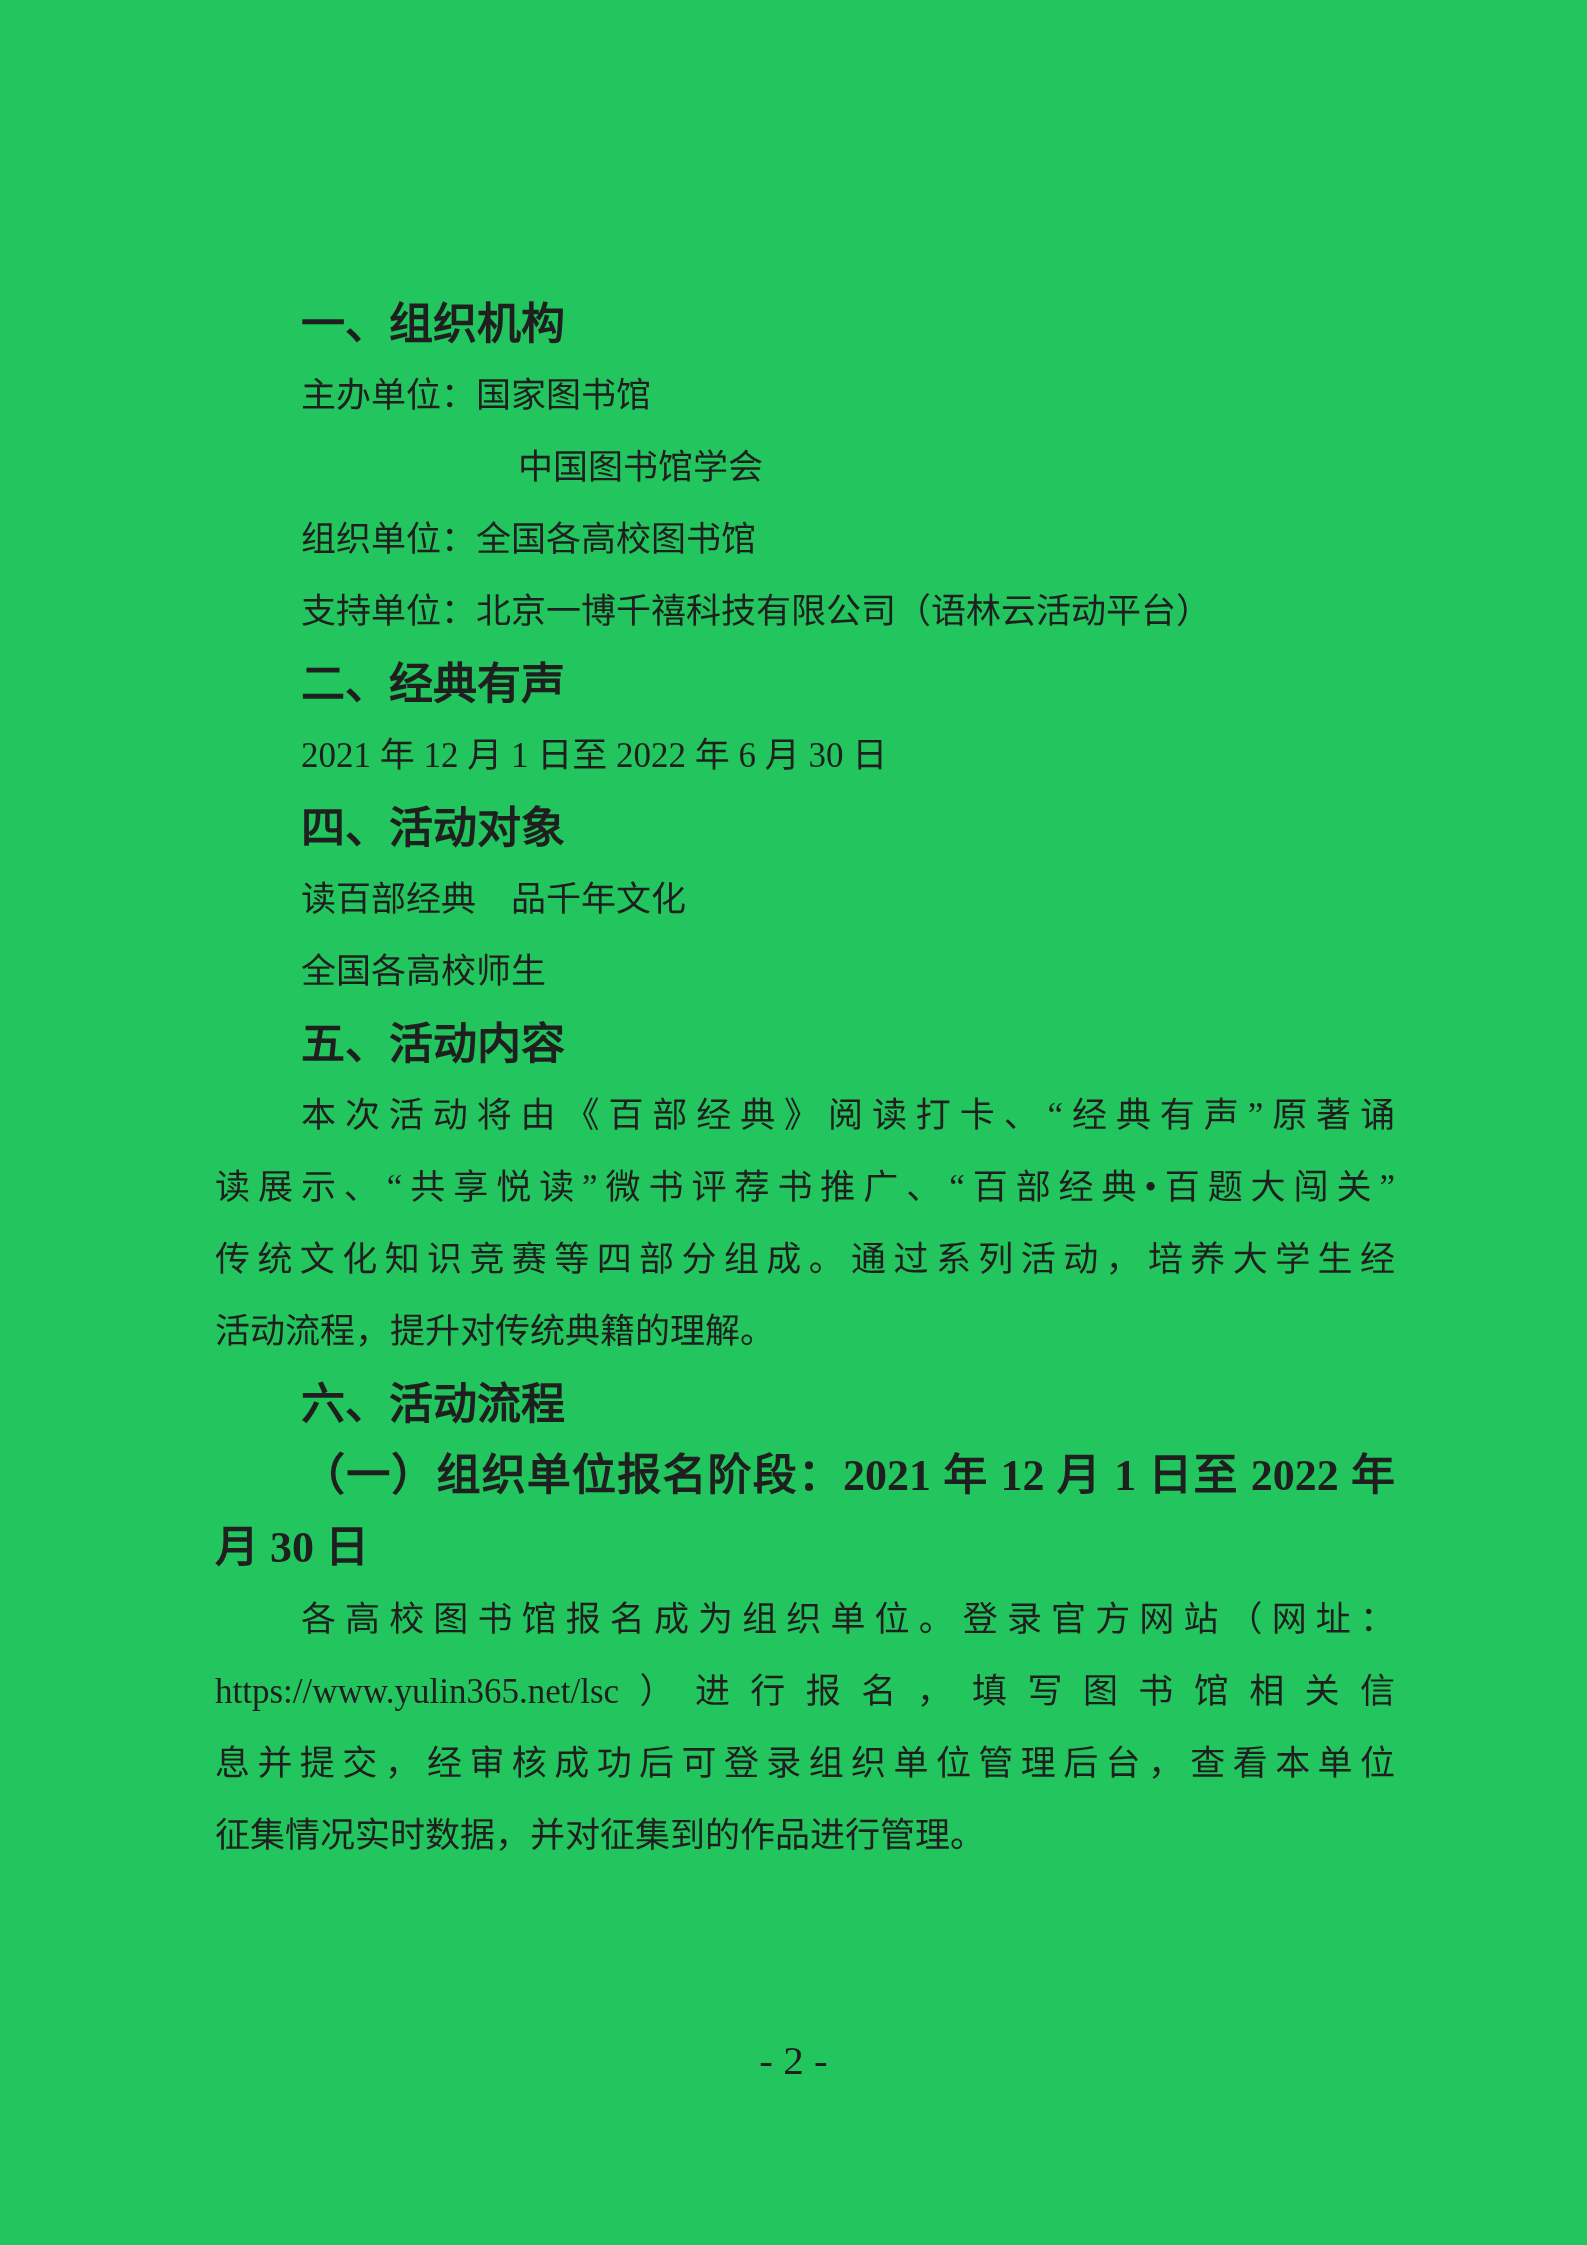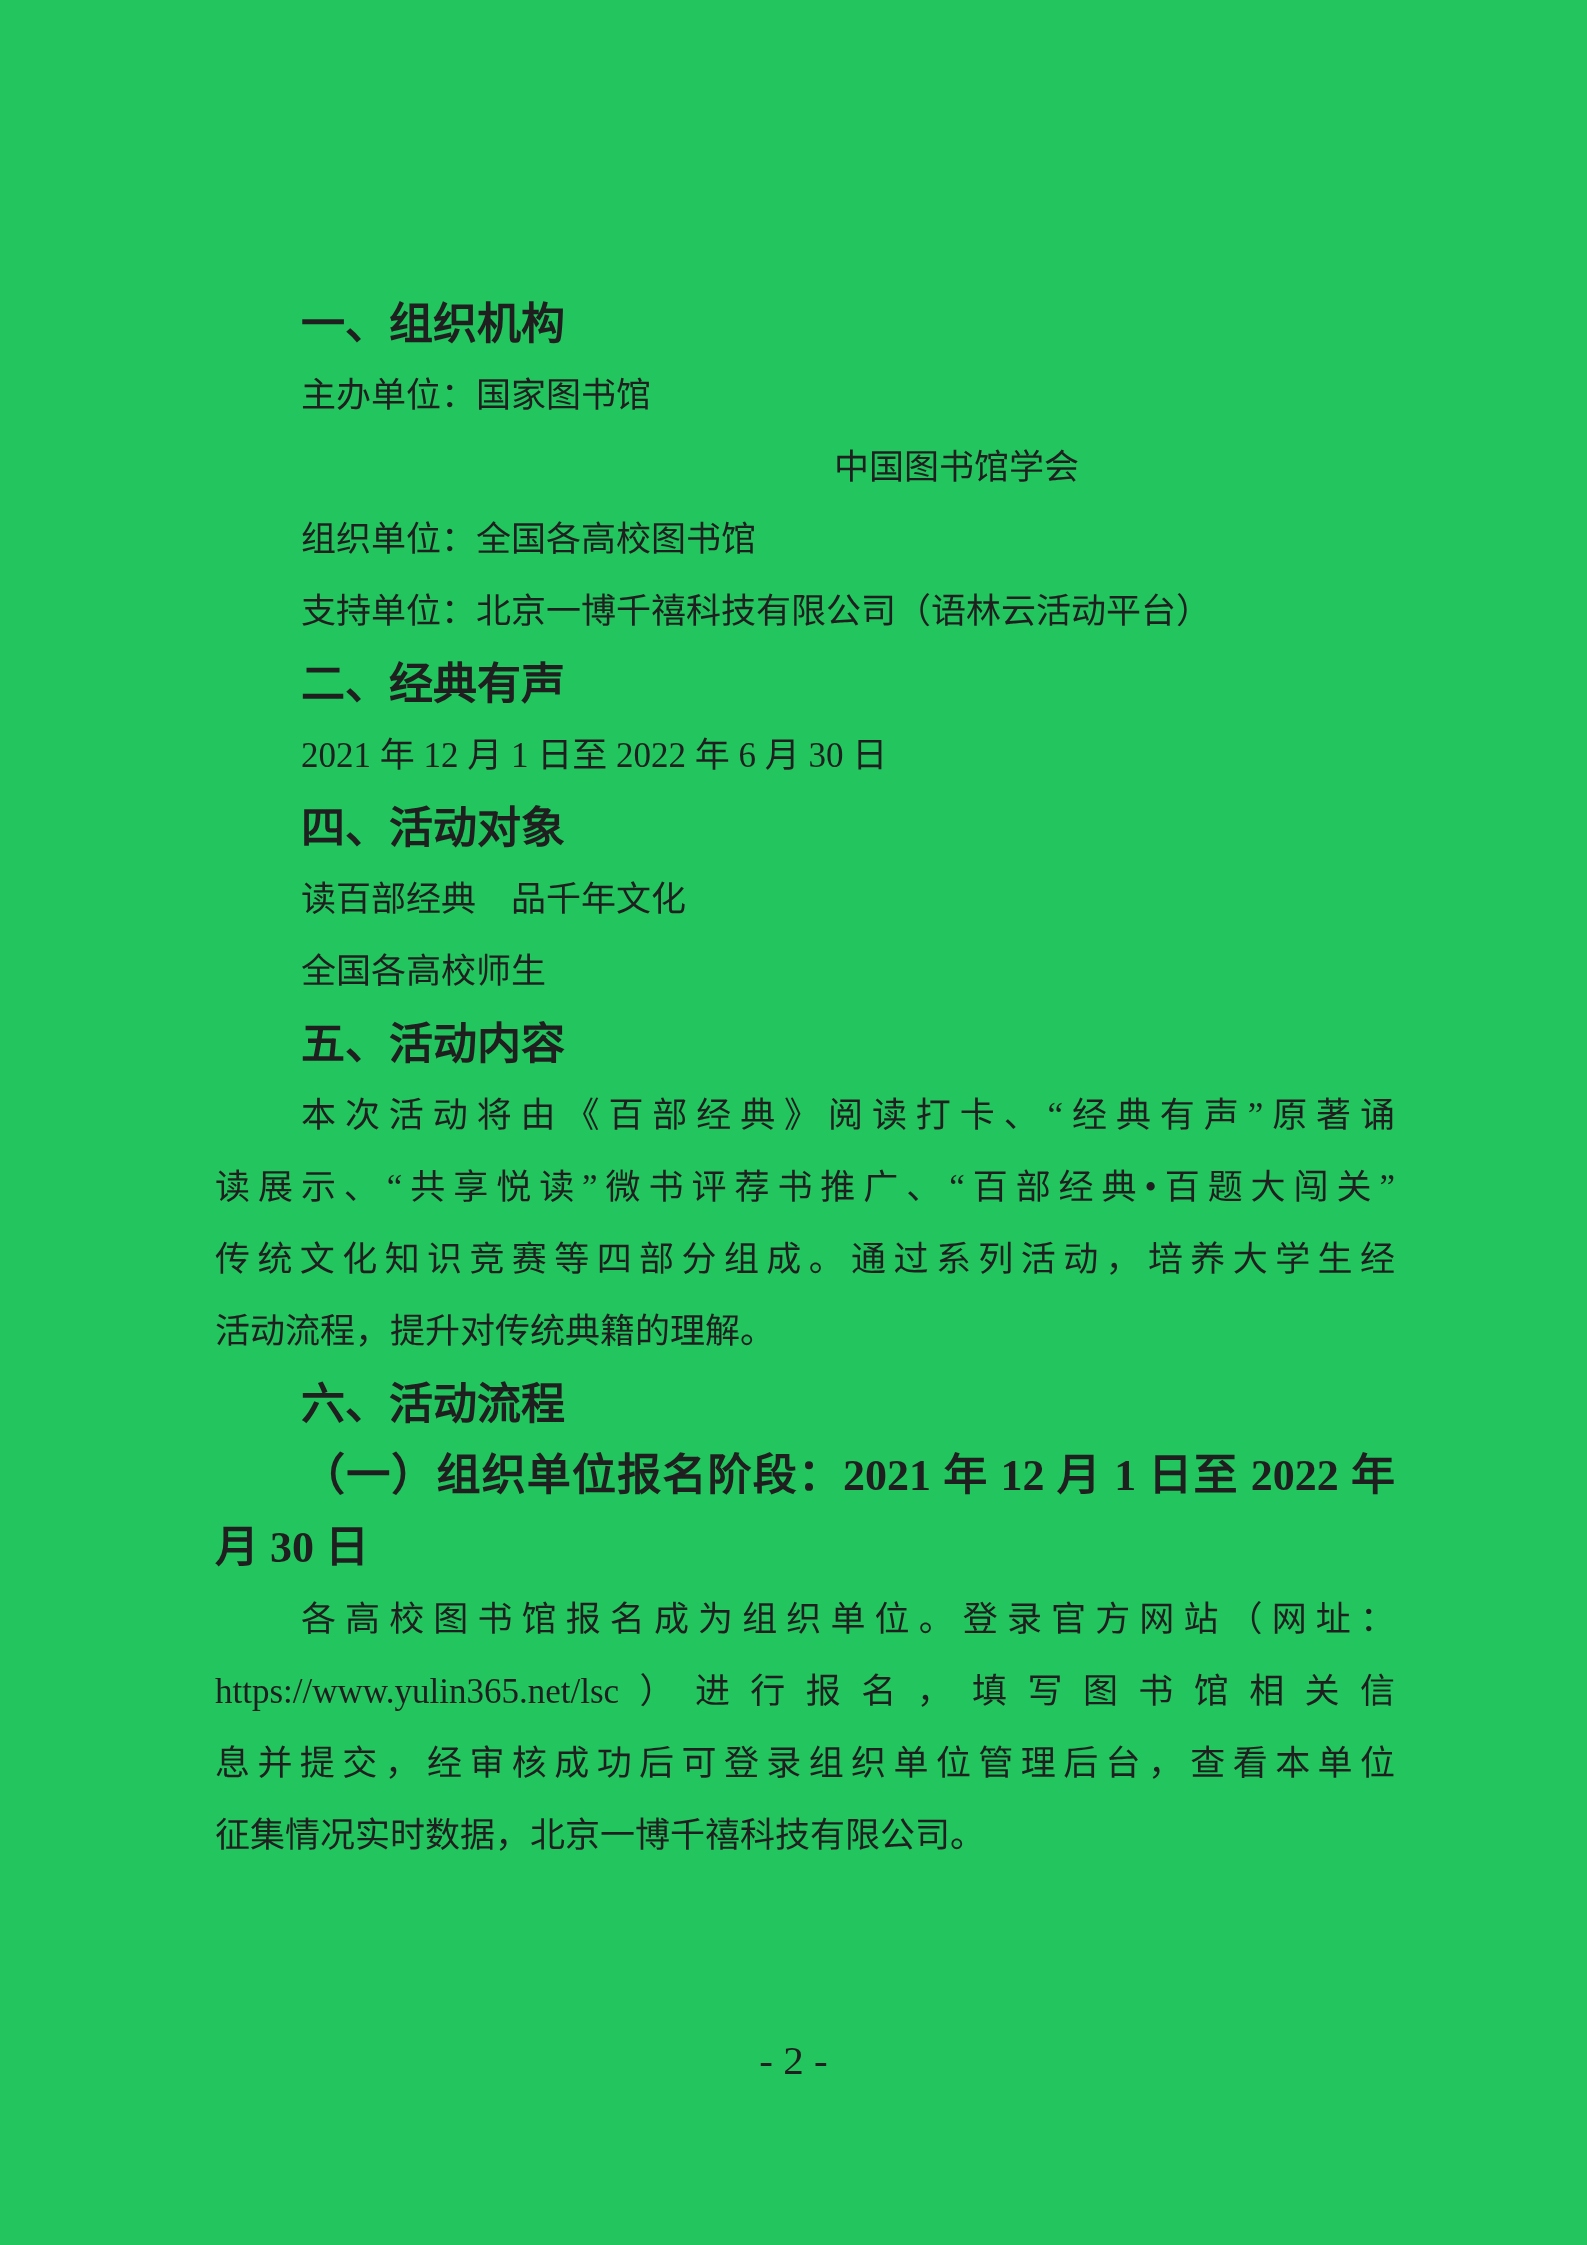--- a/index.html
+++ b/index.html
@@ -33,21 +33,21 @@
     font-family: "Liberation Sans", "DejaVu Sans", sans-serif;
     font-weight: 700;
     font-size: 44px;
   }
   .line.sub {
     font-family: "Liberation Serif", "DejaVu Serif", serif;
     font-weight: 700;
     font-size: 44px;
   }
   .indent-first { padding-left: 86px; }
-  .indent-hang  { padding-left: 303px; text-align: center; }
+  .indent-hang  { padding-left: 303px; }
   .just {
     text-align: justify;
     text-align-last: justify;
     text-justify: inter-character;
   }
   .pagenum {
     position: absolute;
     left: 0;
     right: 0;
     top: 2030px;
@@ -78,16 +78,16 @@
       <div class="line indent-first just">本次活动将由《百部经典》阅读打卡、“经典有声”原著诵</div>
       <div class="line just">读展示、“共享悦读”微书评荐书推广、“百部经典•百题大闯关”</div>
       <div class="line just">传统文化知识竞赛等四部分组成。通过系列活动，培养大学生经</div>
       <div class="line">活动流程，提升对传统典籍的理解。</div>
       <div class="line heading indent-first">六、活动流程</div>
       <div class="line sub indent-first just">（一）组织单位报名阶段：2021 年 12 月 1 日至 2022 年 4</div>
       <div class="line sub">月 30 日</div>
       <div class="line indent-first just">各高校图书馆报名成为组织单位。登录官方网站（网址：</div>
       <div class="line just">https://www.yulin365.net/lsc）进行报名，填写图书馆相关信</div>
       <div class="line just">息并提交，经审核成功后可登录组织单位管理后台，查看本单位</div>
-      <div class="line">征集情况实时数据，北京一博千禧科技有限公司。</div>
+      <div class="line">征集情况实时数据，并对征集到的作品进行管理。</div>
     </div>
   <div class="pagenum">- 2 -</div>
 </div>
 
 </body></html>

